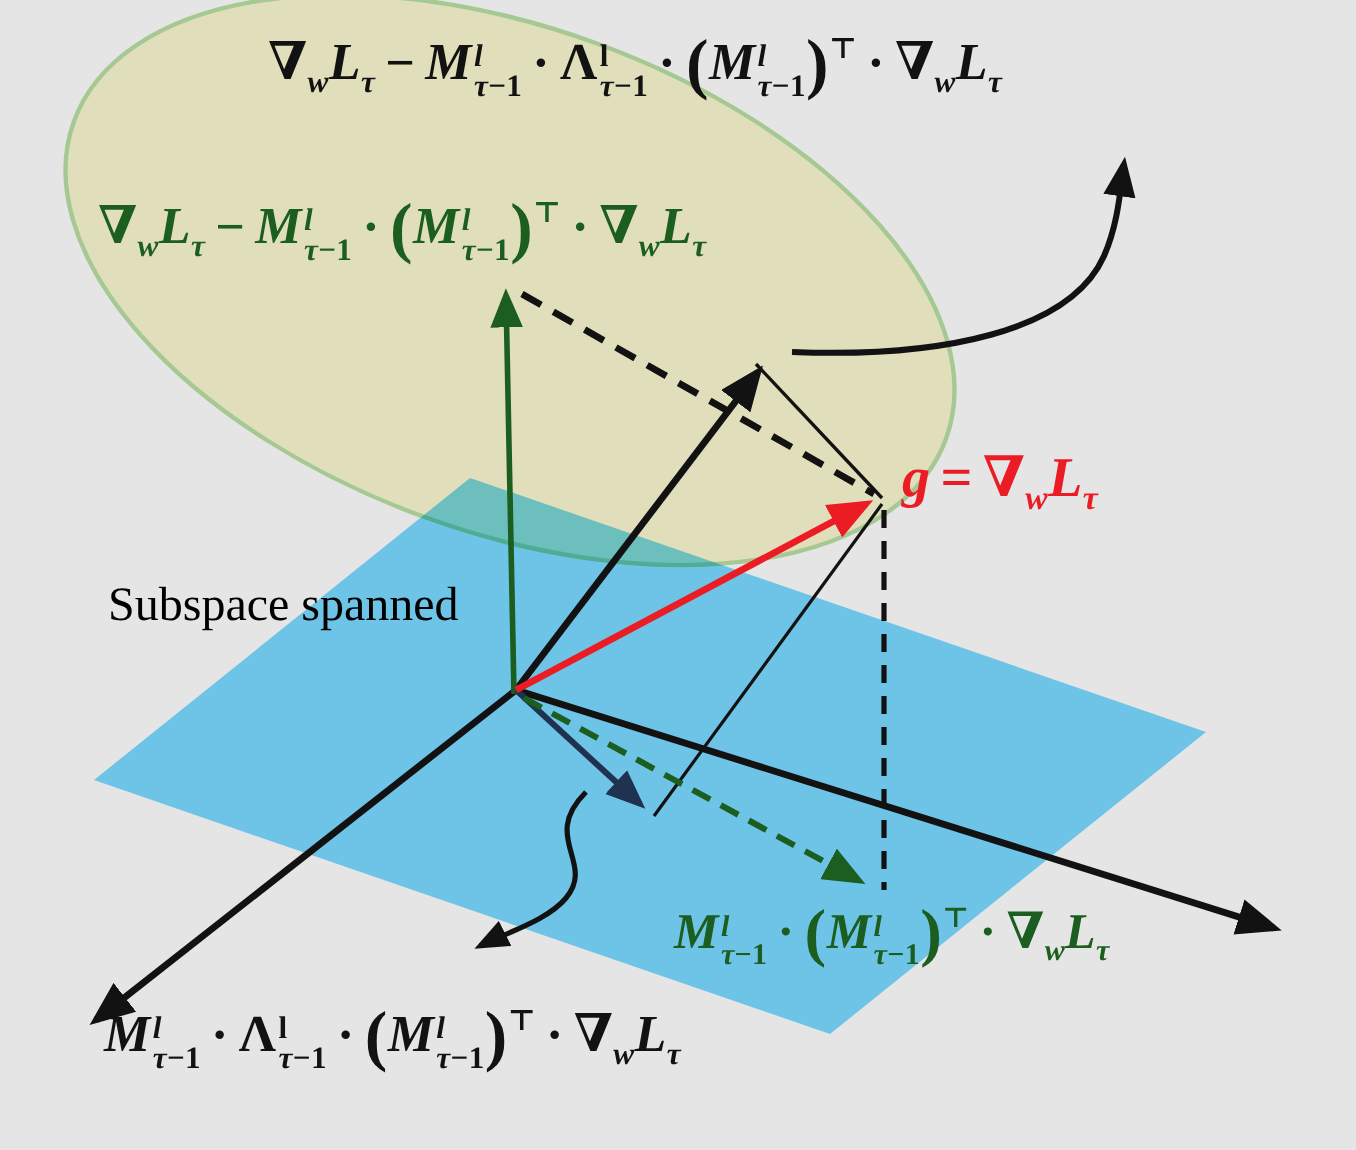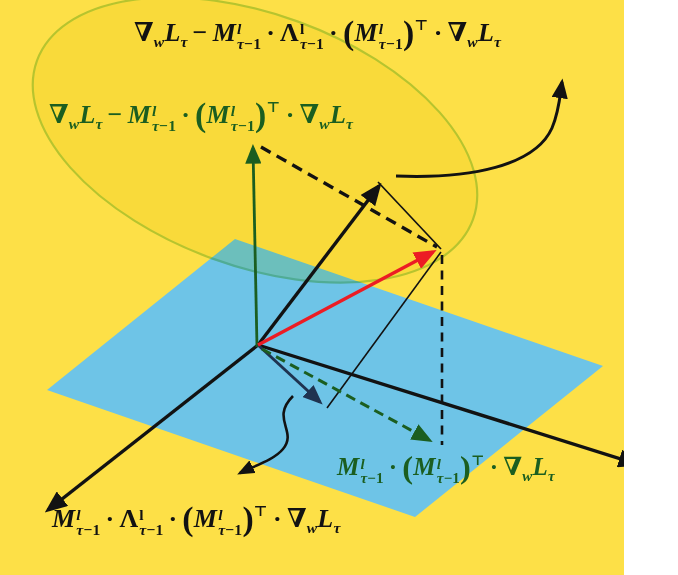--- a/index.html
+++ b/index.html
@@ -1,18 +1,18 @@
 <!DOCTYPE html>
 <html><head>
 <meta charset="utf-8">
 <style>
   html,body { margin:0; padding:0; }
   .canvas {
-    position:relative; width:624px; height:575px;
-    background:#fde047; overflow:hidden;
+    position:relative; width:678px; height:575px;
+    background:#e5e5e5; overflow:hidden;
     font-family:"Liberation Serif","DejaVu Serif",serif;
   }
   svg.diagram { position:absolute; left:0; top:0; }
 
   
   .fm {
     position:absolute; white-space:nowrap; font-weight:700;
     font-family:"Liberation Serif","DejaVu Serif",serif;
     letter-spacing:0.2px;
   }
@@ -83,21 +83,23 @@
 
     <path d="M 396 176 C 470 179 535 166 552 128 C 559 112 560 96 562 82" fill="none" stroke="#121212" stroke-width="3" marker-end="url(#ahBlack)"></path>
 
     <path d="M 293 396 C 270 419 298 431 283 449 C 274 460 254 466 240 473" fill="none" stroke="#121212" stroke-width="2.6" marker-end="url(#ahBlack)"></path>
   </svg>
 
   <div class="fm lbl-top"><b>∇</b><sub class="s"><b><i>w</i></b></sub><b><i>L</i></b><sub class="s"><b><i>τ</i></b></sub><span class="d">−</span><b><i>M</i></b><span class="ms"><span><i>l</i></span><span><i>τ</i>−1</span></span><span class="d">·</span><b>Λ</b><span class="ms"><span>l</span><span><i>τ</i>−1</span></span><span class="d">·</span><span class="pr">(</span><b><i>M</i></b><span class="ms"><span><i>l</i></span><span><i>τ</i>−1</span></span><span class="pr">)</span><span class="tp">⊤</span><span class="d">·</span><b>∇</b><sub class="s"><b><i>w</i></b></sub><b><i>L</i></b><sub class="s"><b><i>τ</i></b></sub></div>
 
   <div class="fm lbl-green"><b>∇</b><sub class="s"><b><i>w</i></b></sub><b><i>L</i></b><sub class="s"><b><i>τ</i></b></sub><span class="d">−</span><b><i>M</i></b><span class="ms"><span><i>l</i></span><span><i>τ</i>−1</span></span><span class="d">·</span><span class="pr">(</span><b><i>M</i></b><span class="ms"><span><i>l</i></span><span><i>τ</i>−1</span></span><span class="pr">)</span><span class="tp">⊤</span><span class="d">·</span><b>∇</b><sub class="s"><b><i>w</i></b></sub><b><i>L</i></b><sub class="s"><b><i>τ</i></b></sub></div>
 
+  <div class="fm lbl-red"><b><i>g</i></b><span class="d">=</span><b>∇</b><sub class="s"><b><i>w</i></b></sub><b><i>L</i></b><sub class="s"><b><i>τ</i></b></sub></div>
 
   <div class="lbl-subspace">
+    <div>Subspace spanned</div>
   </div>
 
   <div class="fm lbl-gproj"><b><i>M</i></b><span class="ms"><span><i>l</i></span><span><i>τ</i>−1</span></span><span class="d">·</span><span class="pr">(</span><b><i>M</i></b><span class="ms"><span><i>l</i></span><span><i>τ</i>−1</span></span><span class="pr">)</span><span class="tp">⊤</span><span class="d">·</span><b>∇</b><sub class="s"><b><i>w</i></b></sub><b><i>L</i></b><sub class="s"><b><i>τ</i></b></sub></div>
 
   <div class="fm lbl-bproj"><b><i>M</i></b><span class="ms"><span><i>l</i></span><span><i>τ</i>−1</span></span><span class="d">·</span><b>Λ</b><span class="ms"><span>l</span><span><i>τ</i>−1</span></span><span class="d">·</span><span class="pr">(</span><b><i>M</i></b><span class="ms"><span><i>l</i></span><span><i>τ</i>−1</span></span><span class="pr">)</span><span class="tp">⊤</span><span class="d">·</span><b>∇</b><sub class="s"><b><i>w</i></b></sub><b><i>L</i></b><sub class="s"><b><i>τ</i></b></sub></div>
 
 </div>
 
 </body></html>

